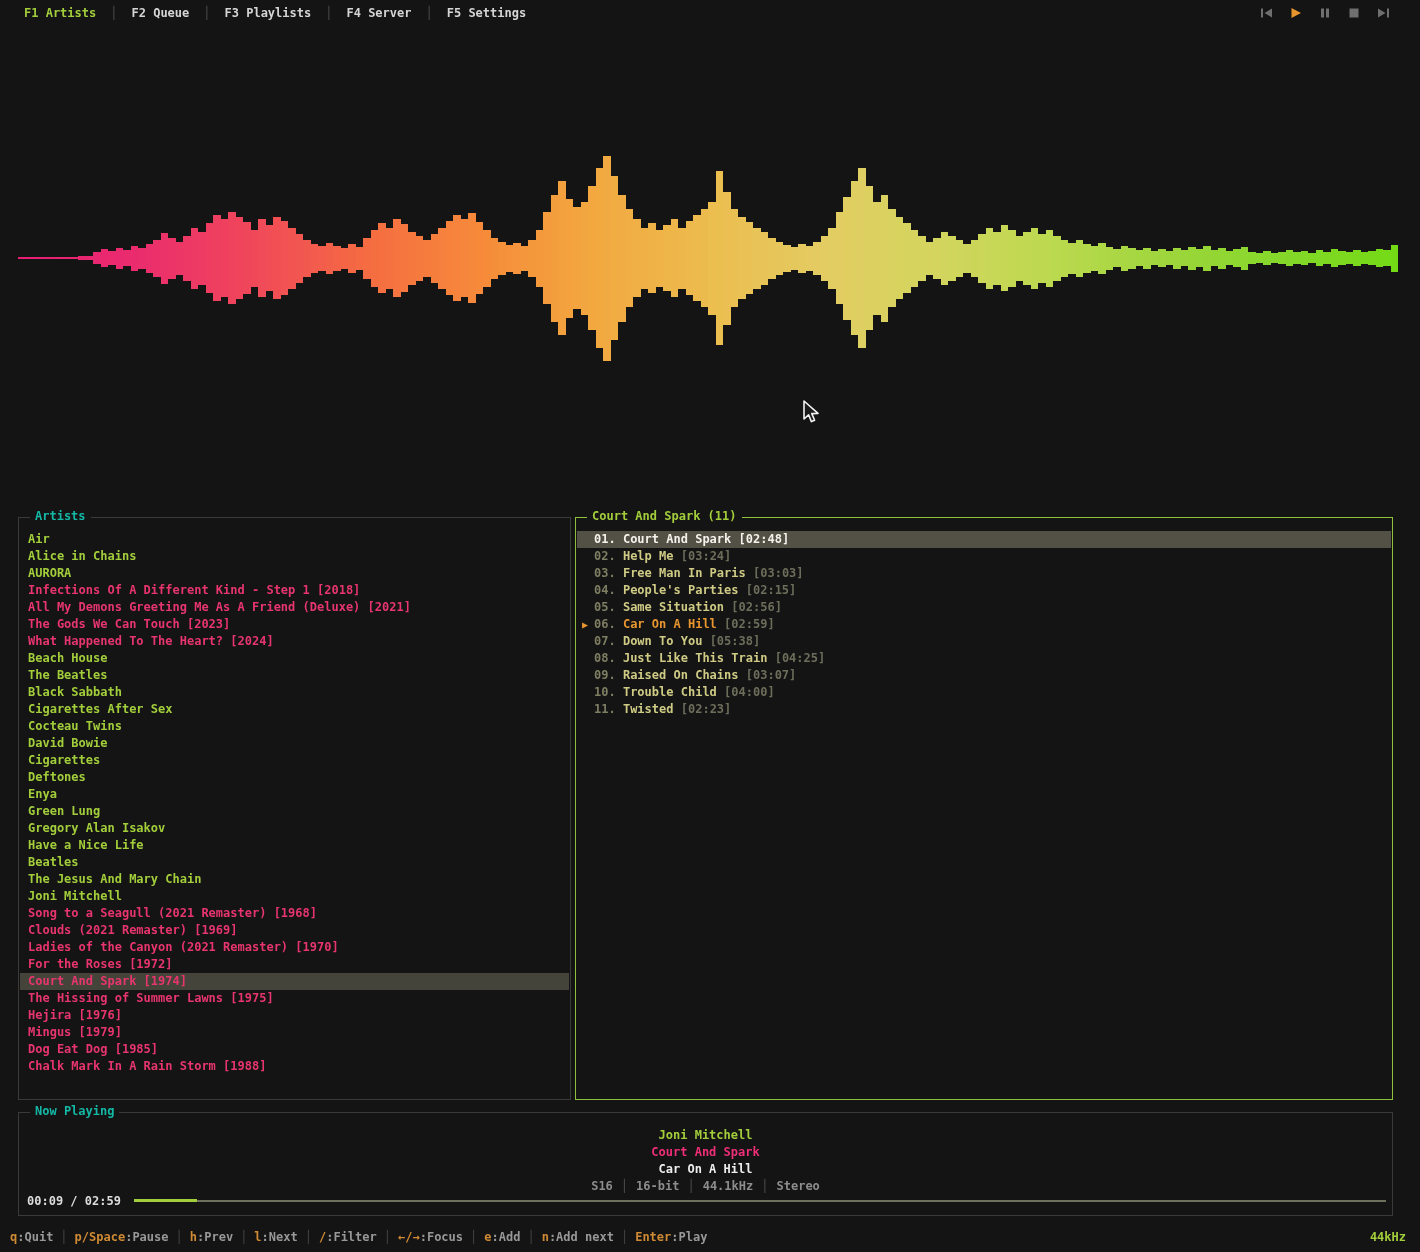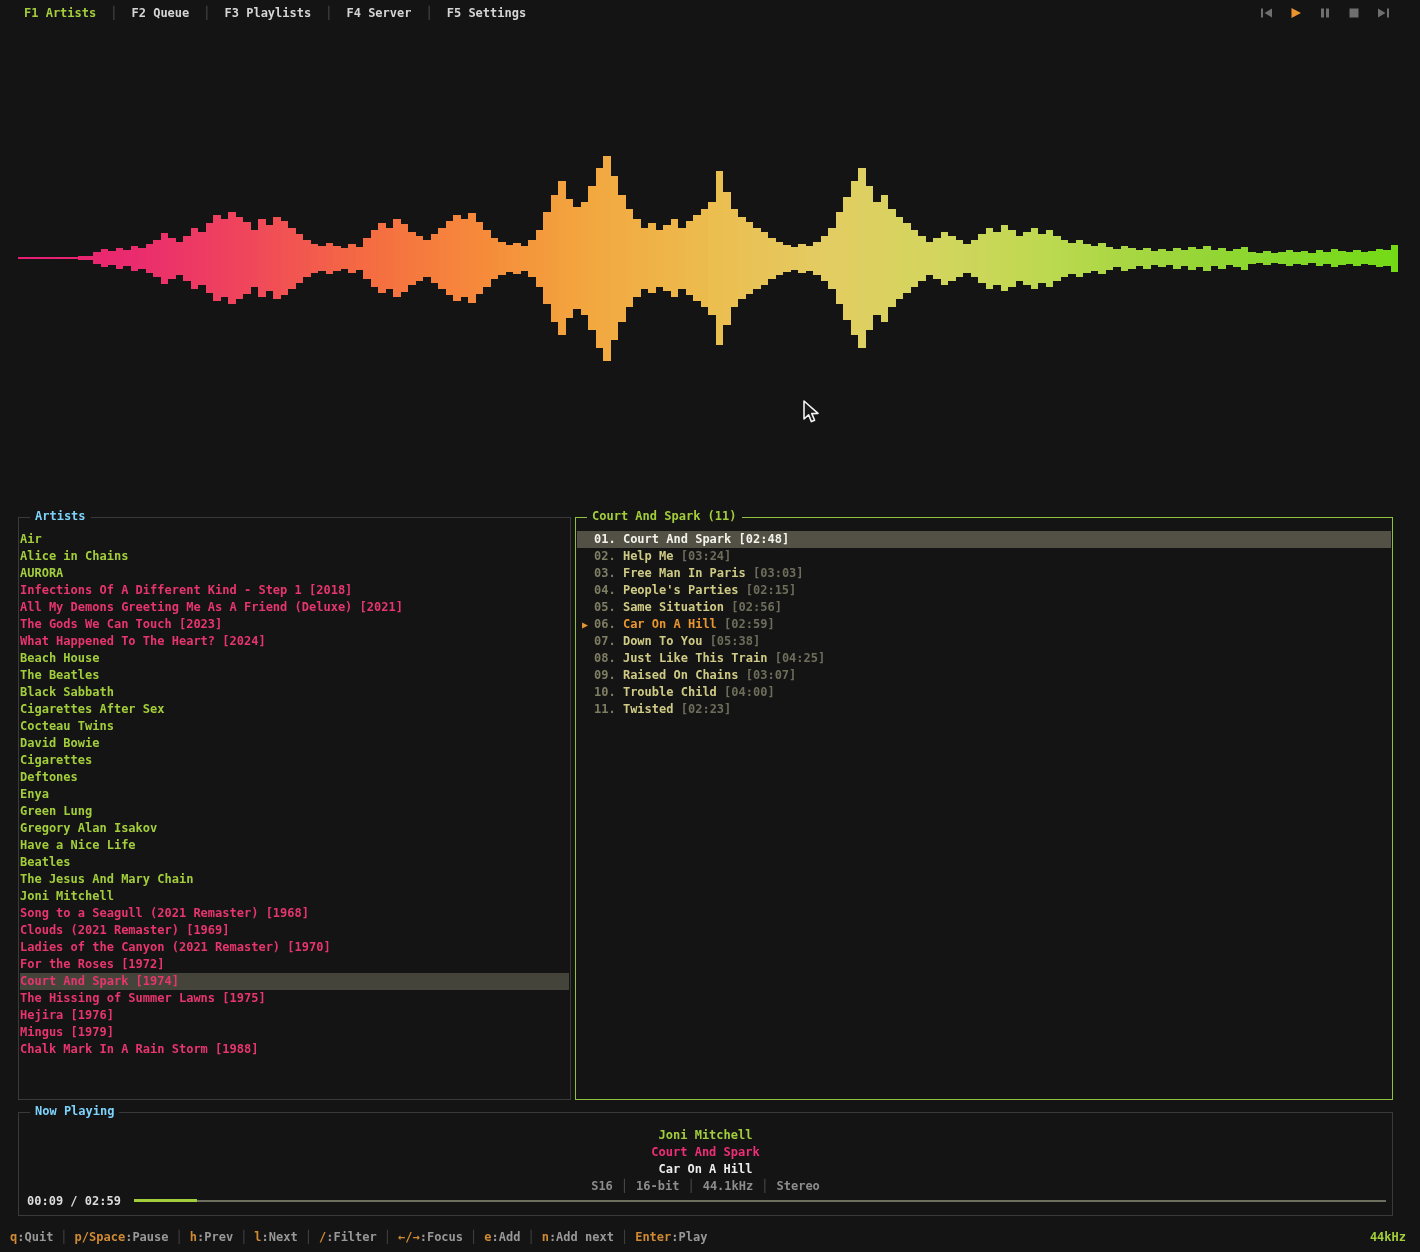--- a/index.html
+++ b/index.html
@@ -19,28 +19,28 @@
 
   
   .waveform{position:absolute;left:18px;top:150px;width:1379px;height:216px;display:flex;align-items:center;}
   .wbar{flex:1 0 auto;}
 
   
   .cursor{position:absolute;left:802px;top:400px;}
 
   
   .panel{position:absolute;border:1px solid #3a3a3a;box-sizing:border-box;}
-  .panel-label{position:absolute;top:-9px;left:11px;background:#141414;padding:0 5px;color:#7dd3fc;}
+  .panel-label{position:absolute;top:-9px;left:11px;background:#141414;padding:0 5px;color:#14b8a6;}
   .artists-panel{left:18px;top:517px;width:553px;height:583px;}
   .tracks-panel{left:575px;top:517px;width:818px;height:583px;border-color:#8fc23c;}
   .tracks-panel .panel-label{color:#a3ce3b;text-align:right;}
   .np-panel{left:18px;top:1112px;width:1375px;height:104px;}
 
   .list{position:absolute;top:13px;left:1px;right:1px;}
-  .row{height:17px;line-height:17px;white-space:pre;padding-left:0;overflow:hidden;}
+  .row{height:17px;line-height:17px;white-space:pre;padding-left:8px;overflow:hidden;}
   .row.artist{color:#a3ce3b;}
   .row.album{color:#e8356f;}
   .row.album.selected{background:#45443a;}
 
   .trackrow{height:17px;line-height:17px;white-space:pre;padding-left:17px;position:relative;overflow:hidden;}
   .trackrow .num{color:#7e7e63;}
   .trackrow .ttl{color:#cfcb85;}
   .trackrow .tm{color:#6d6d5b;}
   .trackrow.selected{background:#535046;}
   .trackrow.selected .num,.trackrow.selected .ttl,.trackrow.selected .tm{color:#f3f3ec;}
@@ -323,20 +323,21 @@
         <div class="row artist">The Jesus And Mary Chain</div>
         <div class="row artist">Joni Mitchell</div>
         <div class="row album">Song to a Seagull (2021 Remaster) [1968]</div>
         <div class="row album">Clouds (2021 Remaster) [1969]</div>
         <div class="row album">Ladies of the Canyon (2021 Remaster) [1970]</div>
         <div class="row album">For the Roses [1972]</div>
         <div class="row album selected">Court And Spark [1974]</div>
         <div class="row album">The Hissing of Summer Lawns [1975]</div>
         <div class="row album">Hejira [1976]</div>
         <div class="row album">Mingus [1979]</div>
+        <div class="row album">Dog Eat Dog [1985]</div>
         <div class="row album">Chalk Mark In A Rain Storm [1988]</div>
       </div>
   </div>
 
   <div class="panel tracks-panel">
     <span class="panel-label">Court And Spark (11)</span>
     <div class="list" id="tracklist">
         <div class="trackrow selected"><span class="num">01.</span> <span class="ttl">Court And Spark</span> <span class="tm">[02:48]</span></div>
         <div class="trackrow"><span class="num">02.</span> <span class="ttl">Help Me</span> <span class="tm">[03:24]</span></div>
         <div class="trackrow"><span class="num">03.</span> <span class="ttl">Free Man In Paris</span> <span class="tm">[03:03]</span></div>

